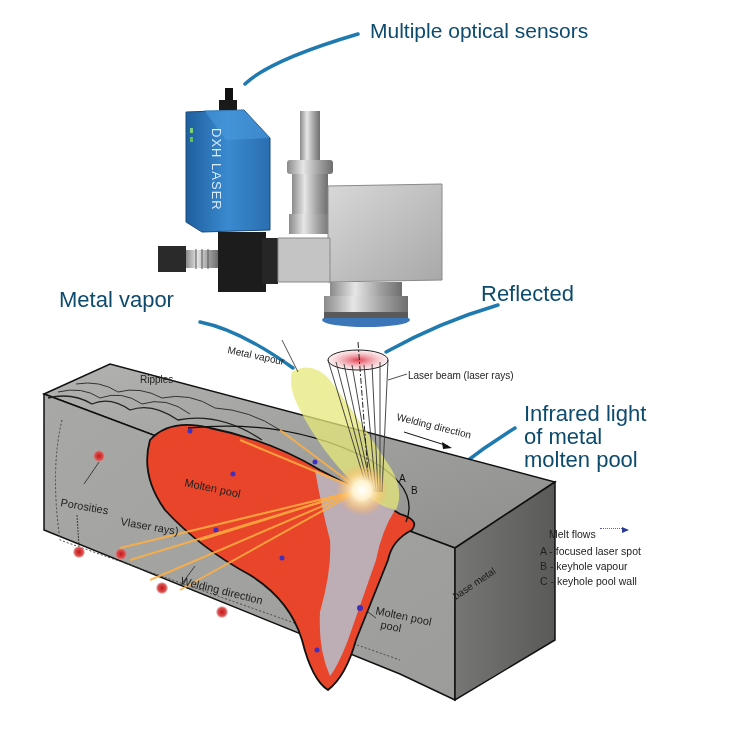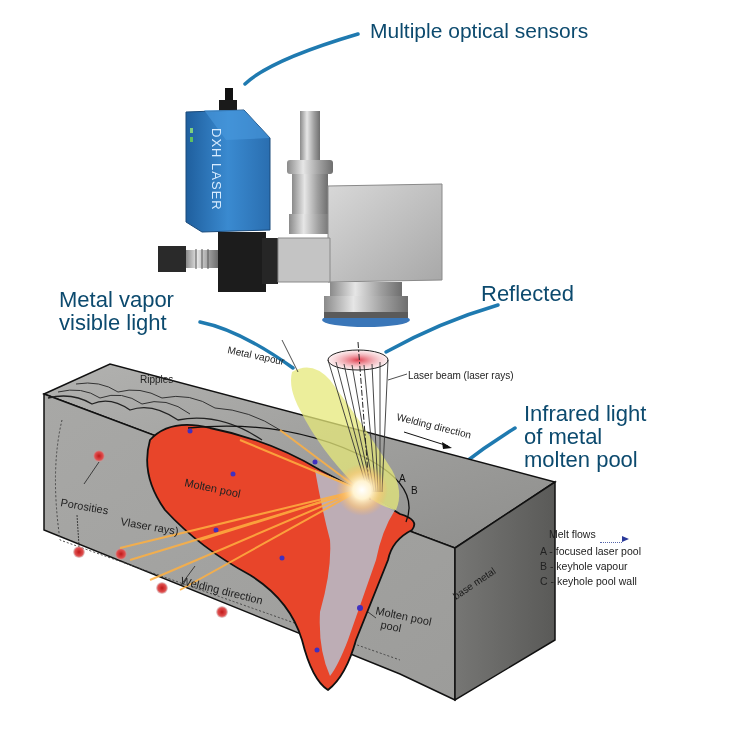--- a/index.html
+++ b/index.html
@@ -4,21 +4,21 @@
 <style>
   html,body{margin:0;padding:0;background:#ffffff;}
   body{width:731px;height:731px;position:relative;overflow:hidden;font-family:"DejaVu Sans",sans-serif;}
   svg{position:absolute;left:0;top:0;}
   .callout{position:absolute;color:#0c4a6e;font-family:"Liberation Sans",sans-serif;line-height:1.05;white-space:nowrap;}
   .c-sensors{left:370px;top:20px;font-size:21px;}
   .c-vapor{left:59px;top:288px;font-size:22px;}
   .c-reflected{left:481px;top:282px;font-size:22px;}
   .c-infrared{left:524px;top:402px;font-size:22px;}
   .legend{position:absolute;left:540px;top:527px;font-family:"Liberation Sans",sans-serif;font-size:10.5px;color:#222;line-height:15px;}
-  .legend .melt{margin-left:9px;margin-bottom:2px;display:flex;align-items:flex-end;gap:4px;}
+  .legend .melt{margin-left:9px;margin-bottom:2px;display:flex;align-items:flex-start;gap:4px;}
   .legend .arrow{display:inline-block;width:22px;border-top:1px dotted #5566aa;position:relative;top:1px;}
   .legend .arrowhead{display:inline-block;width:0;height:0;border-left:7px solid #2a3a9a;border-top:3px solid transparent;border-bottom:3px solid transparent;margin-left:-4px;}
   svg text{font-family:"Liberation Sans",sans-serif;}
 </style>
 </head>
 <body>
 
 <svg width="731" height="731" viewBox="0 0 731 731">
   <defs>
     <linearGradient id="gTop" x1="0" y1="0" x2="1" y2="1">
@@ -196,33 +196,32 @@
   <text x="456" y="600" font-size="10" fill="#1a1a1a" transform="rotate(-34 456 600)">base metal</text>
   <text x="399" y="482" font-size="10" fill="#111">A</text>
   <text x="411" y="494" font-size="10" fill="#111">B</text>
 </svg>
 
 <div class="callout c-sensors">
   <span>Multiple optical sensors</span>
 </div>
 <div class="callout c-vapor">
   <div>Metal vapor</div>
-  <div>visible light</div>
 </div>
 <div class="callout c-reflected">
   <div>Reflected</div>
 </div>
 <div class="callout c-infrared">
   <div>Infrared light</div>
   <div>of metal</div>
   <div>molten pool</div>
 </div>
 
 <div class="legend">
   <div class="melt">
     <span>Melt flows</span>
     <span class="arrow"></span>
       <span class="arrowhead"></span>
   </div>
-  <div>A - focused laser pool</div>
+  <div>A - focused laser spot</div>
   <div>B - keyhole vapour</div>
   <div>C - keyhole pool wall</div>
 </div>
 
 </body></html>

